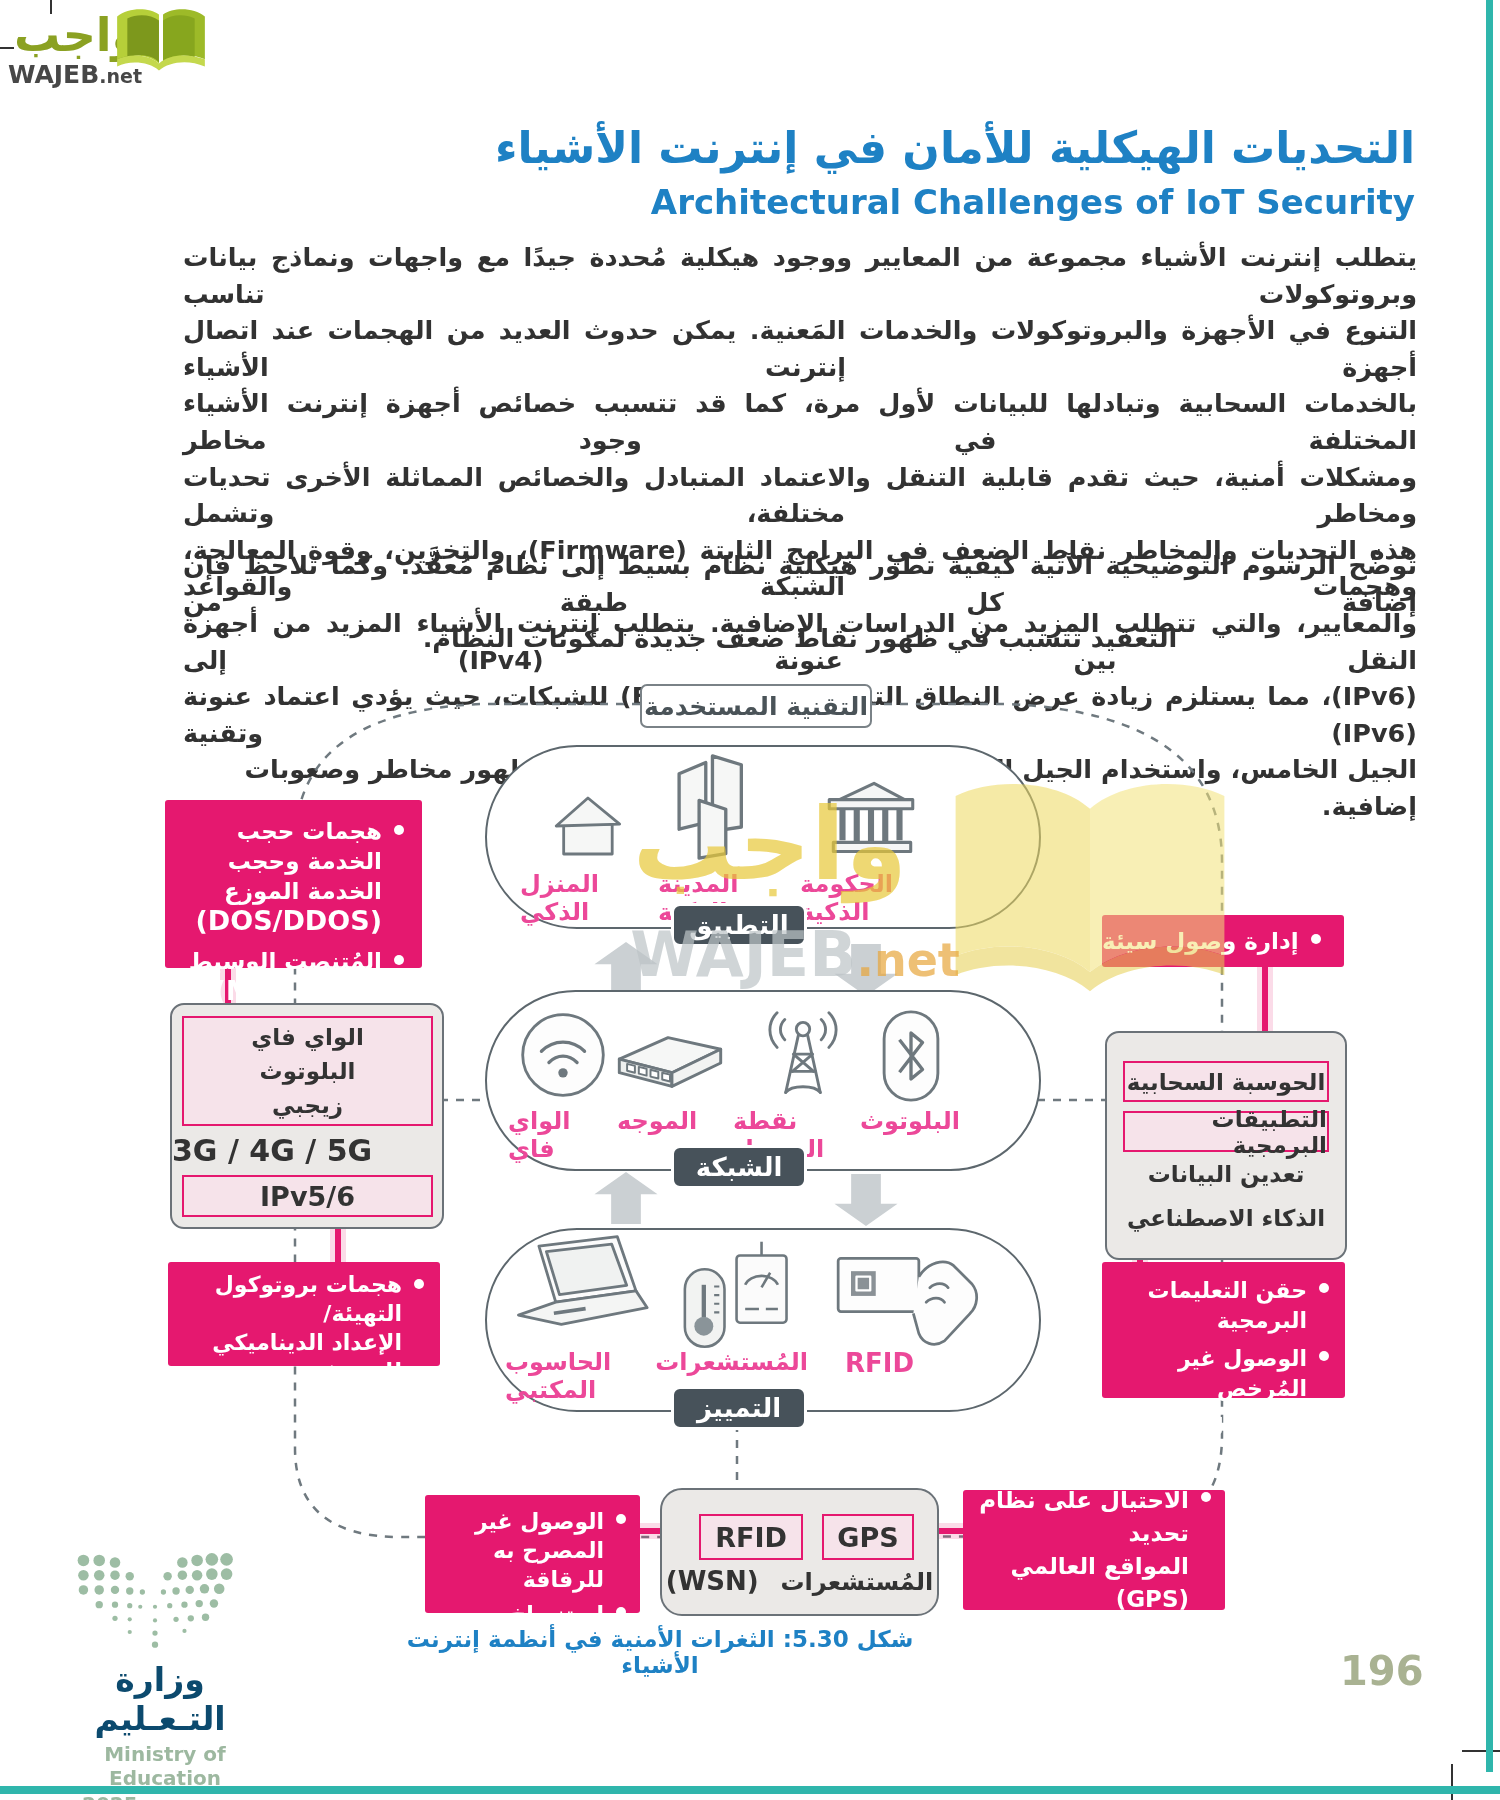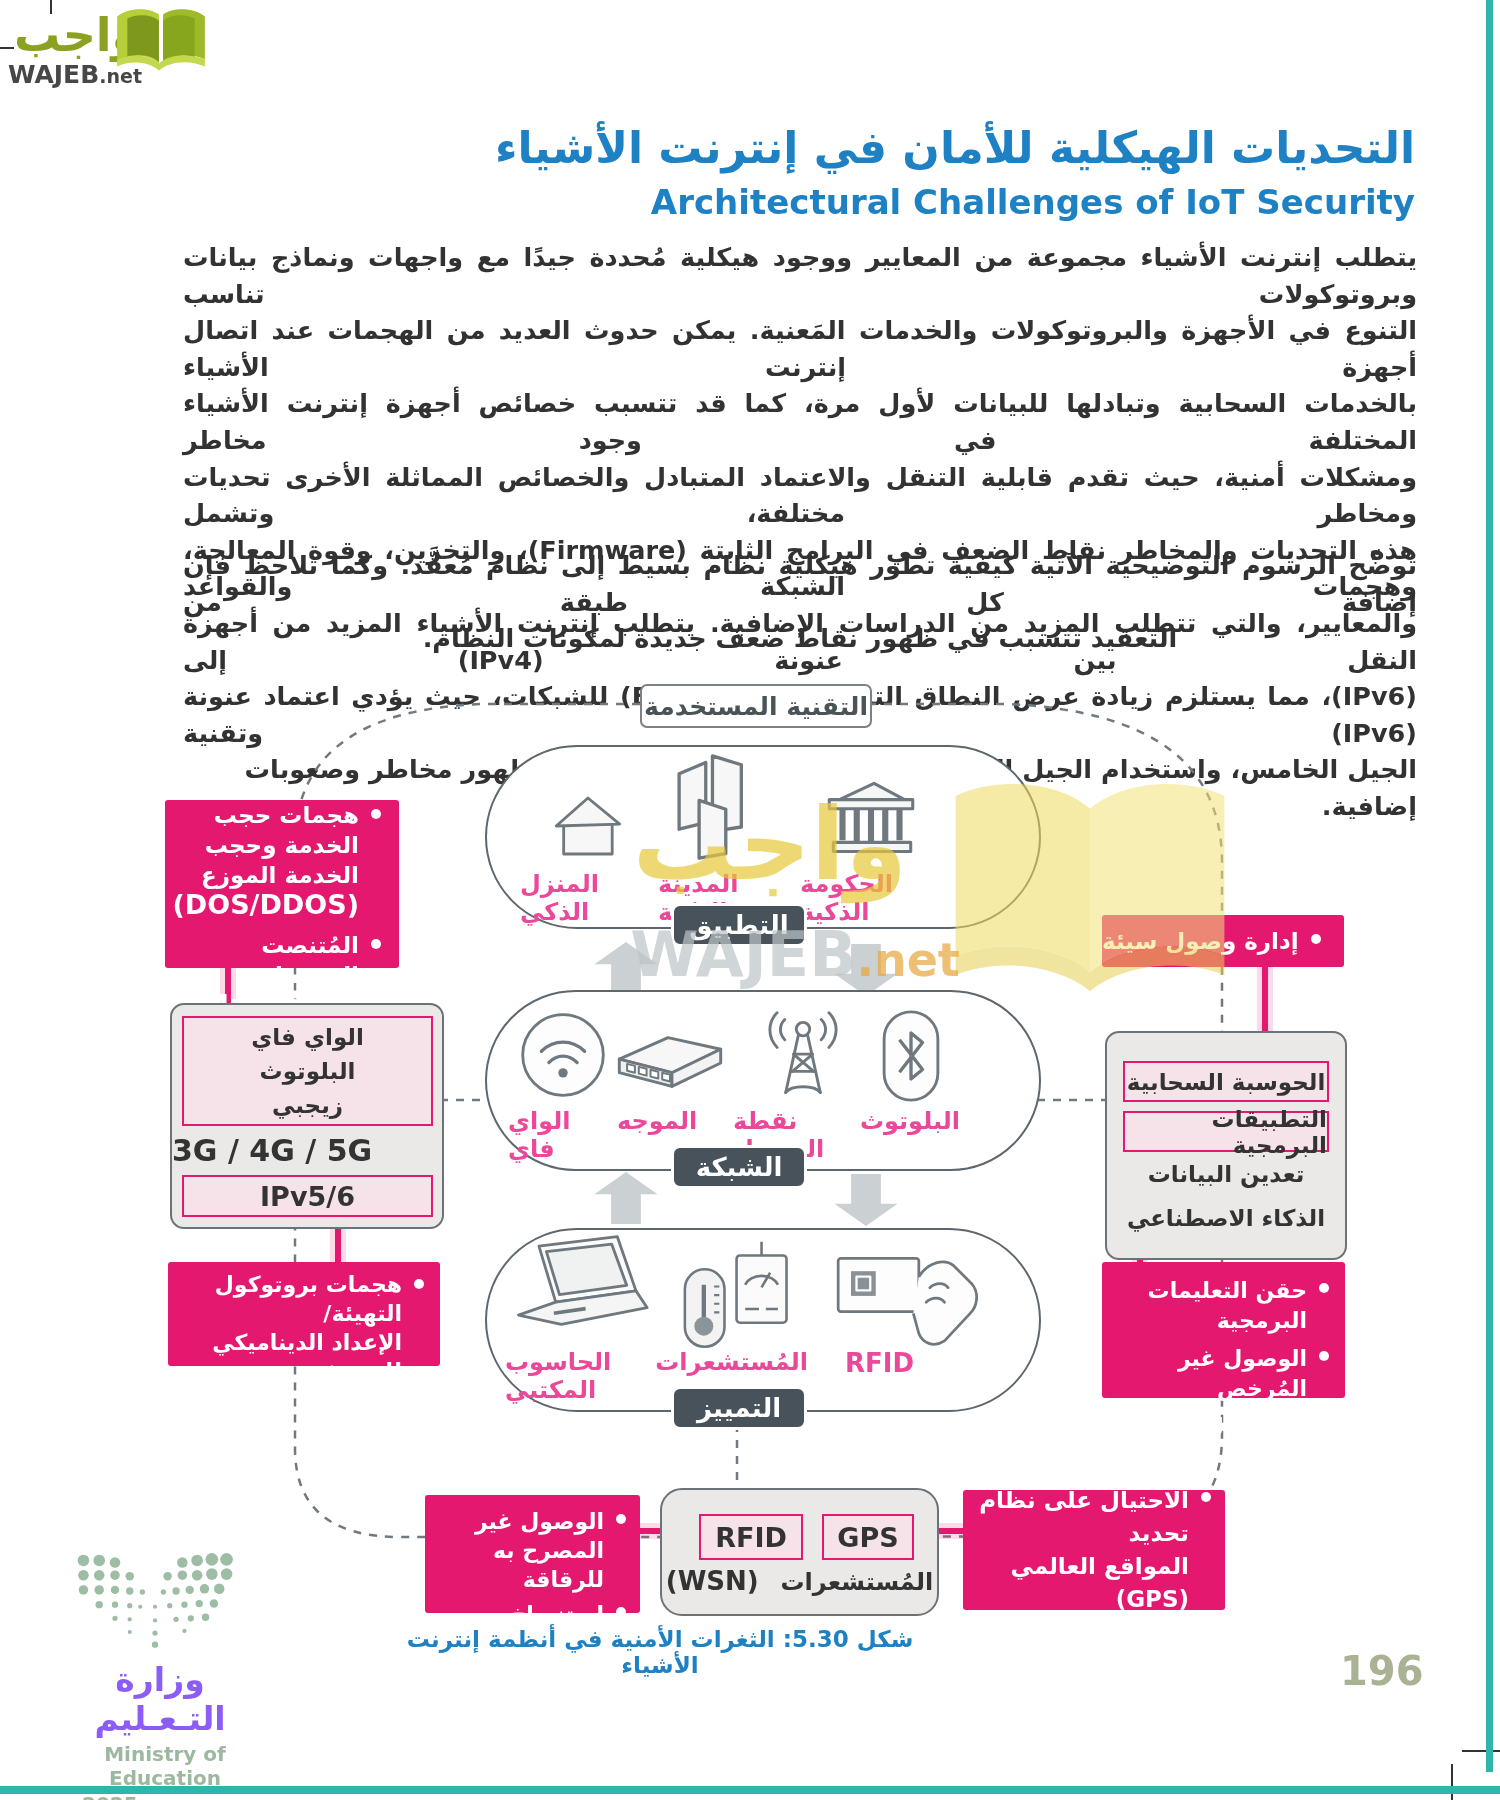--- a/index.html
+++ b/index.html
@@ -204,21 +204,21 @@
       <rect x="26" y="40" width="15" height="15" fill="none" stroke="#ffffff" stroke-width="2.5"></rect>
       <path d="M94 40 C104 24 122 20 132 28 L152 48 C160 58 158 72 150 80 L122 110 C110 118 98 112 94 102 L88 80" fill="#fdfdfd"></path>
       <path d="M106 52 C112 46 122 46 126 52 M102 68 C108 62 118 62 122 68" fill="none" stroke-linecap="round"></path>
     </g>
   </svg>
   <div class="abs icolbl rtl" style="left:505px;top:1348px;width:160px;">الحاسوب المكتبي</div>
   <div class="abs icolbl rtl" style="left:688px;top:1348px;width:120px;">المُستشعرات</div>
   <div class="abs icolbl ltr" style="left:845px;top:1348px;width:90px;font-size:26px;">RFID</div>
   <div class="abs badge rtl" style="left:671px;top:1386px;width:130px;height:38px;">التمييز</div>
 
-  <div class="abs pinkbox" style="left:165px;top:800px;width:234px;height:168px;padding:0 18px 0 10px;box-sizing:border-box;">
+  <div class="abs pinkbox" style="left:165px;top:800px;width:257px;height:168px;padding:16px 18px 0 10px;box-sizing:border-box;">
     <div class="brow">
       <span class="dot"></span>
       <div class="btxt">
         <div>هجمات حجب الخدمة وحجب</div>
         <div>الخدمة الموزع</div>
         <div class="latin" style="font-size:27px;">(DOS/DDOS)</div>
       </div>
     </div>
     <div class="brow" style="margin-top:10px;">
       <span class="dot"></span>
@@ -365,20 +365,20 @@
         <circle cx="56" cy="64" r="2"></circle>
         <circle cx="80" cy="65" r="2"></circle>
         <circle cx="100" cy="64" r="2.5"></circle>
         <circle cx="114" cy="63" r="3"></circle>
         <circle cx="128" cy="62" r="3.5"></circle>
       <circle cx="56" cy="76" r="2"></circle>
         <circle cx="80" cy="77" r="2.5"></circle>
         <circle cx="108" cy="75" r="2"></circle>
       <circle cx="80" cy="88" r="3"></circle>
     </svg>
-    <div class="rtl" style="margin-top:8px;width:180px;text-align:center;font-size:33px;font-weight:700;color:#8b5cf6;">وزارة التـعـليم</div>
+    <div class="rtl" style="margin-top:8px;width:180px;text-align:center;font-size:33px;font-weight:700;color:#0c4a6e;">وزارة التـعـليم</div>
     <div style="margin-top:4px;width:190px;text-align:center;font-size:20px;font-weight:600;color:#9db8a0;">Ministry of Education</div>
     <div class="ltr" style="margin-top:2px;width:120px;text-align:left;margin-right:0;font-size:20px;font-weight:600;color:#9db8a0;padding-left:12px;">2025 - 1447</div>
   </div>
 
   <div class="abs" style="left:1340px;top:1648px;width:80px;text-align:center;font-size:40px;font-weight:700;color:#a9b292;">196</div>
 
 </div>
 
 </body></html>

